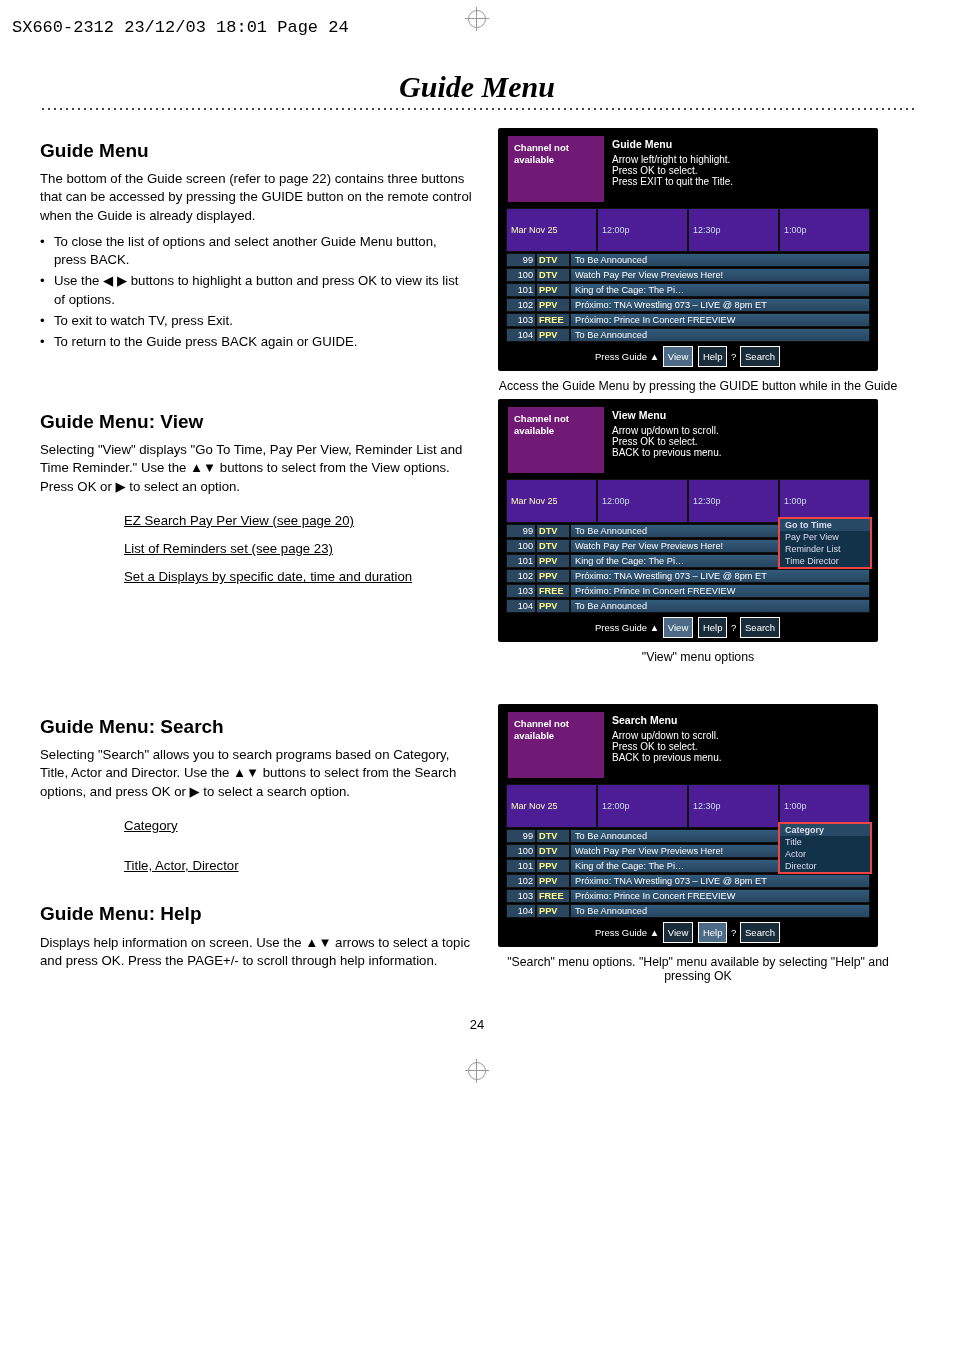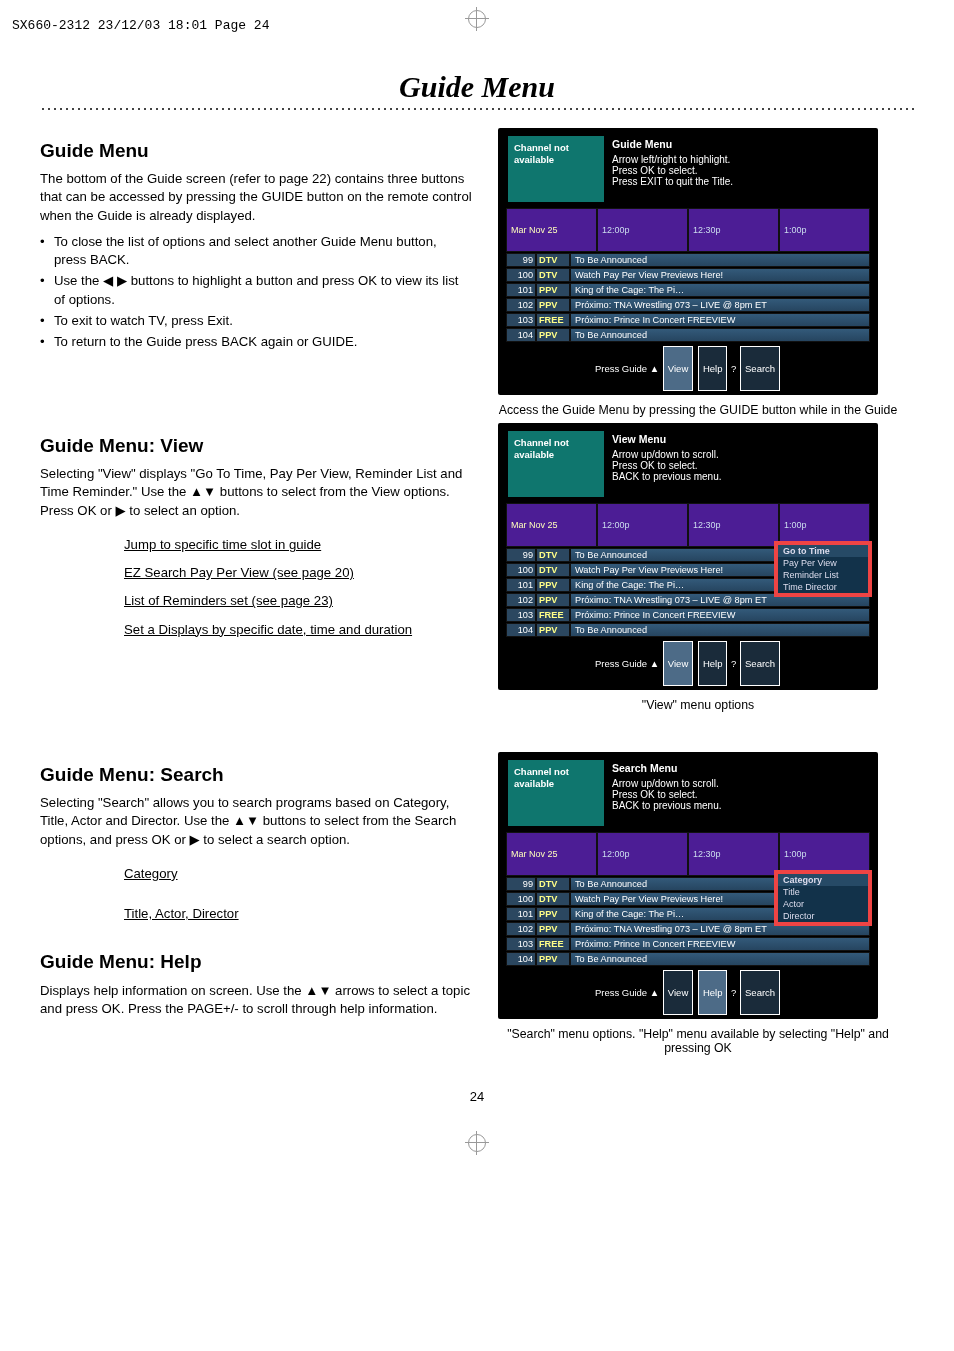--- a/index.html
+++ b/index.html
@@ -14,21 +14,21 @@
     width: 954px;
     padding: 0 40px;
     box-sizing: border-box;
     position: relative;
   }
   .slug {
     position: absolute;
     top: 8px;
     left: 12px;
     font-family: "Courier New", monospace;
-    font-size: 13px;
+    font-size: 17px;
   }
   .reg-top {
     text-align: center;
     margin-top: 10px;
     height: 30px;
   }
   .reg-mark {
     display:inline-block;
     width:16px;height:16px;
     border:1px solid #999;
@@ -98,21 +98,21 @@
     padding: 6px 8px 4px 8px;
     box-sizing: border-box;
   }
   .tv-top {
     display:flex;
     gap: 8px;
     padding: 2px 2px 6px 2px;
   }
   .tv-preview {
     width: 96px; height: 66px;
-    background: #0f766e;
+    background: #701a75;
     font-size: 9.5px;
     font-weight: bold;
     color: #fff;
     padding: 6px;
     box-sizing: border-box;
     line-height: 1.25;
   }
   .tv-info {
     flex:1;
     padding-top: 2px;
@@ -122,27 +122,27 @@
   .tv-time span:first-child{ width:84px; color:#ffb;}
   .tv-time span { flex:1; background:#4c1d95; border:1px solid #111; padding:16px 4px;}
   .tv-row { display:flex; font-size:9.2px; margin-top:1px; align-items:stretch;}
   .tv-row .ch { width:24px; background:#2b4760; border:1px solid #111; padding:1px 2px; text-align:right;}
   .tv-row .tag { width:28px; background:#2b4760; border:1px solid #111; padding:1px 2px; font-weight:bold; color:#ff8;}
   .tv-row .prg { flex:1; background:linear-gradient(#335a7a,#264560); border:1px solid #111; padding:1px 4px; white-space:nowrap; overflow:hidden; position:relative;}
   .tv-footer {
     text-align:center; font-size:9.5px; margin-top:4px;
     color:#fff;
   }
-  .tv-footer .btn { display:inline-block; border:1px solid #fff; padding:16px 4px; margin:0 1px; background:#1a2b3a;}
+  .tv-footer .btn { display:inline-block; border:1px solid #fff; padding:4px 4px; margin:0 1px; background:#1a2b3a;}
   .tv-footer .btn.h { background:#4d6b87;}
   .popup {
     position:absolute;
     right:6px;
     background:#12324a;
-    border:4px solid #ef4444;
+    border:2px solid #ef4444;
     font-size:9px;
     width:90px;
   }
   .popup div{ padding:1px 5px; color:#dde;}
   .popup div.on{ background:#264a66; font-weight:bold;}
   .rel { position:relative; }
   .pgnum{ text-align:center; font-size:13px; margin-top:34px; font-family:"Trebuchet MS",Arial,sans-serif;}
   .reg-bot{ text-align:center; margin-top:30px;}
 </style>
 </head>
@@ -225,21 +225,20 @@
       </div>
       <div class="cap">Access the Guide Menu by pressing the GUIDE button while in the Guide</div>
     </div>
   </div>
 
   <div class="cols" style="margin-top:6px;">
     <div class="left">
       <h2 class="section">Guide Menu: View</h2>
       <p>Selecting "View" displays "Go To Time, Pay Per View, Reminder List and Time Reminder." Use the ▲▼ buttons to select from the View options. Press OK or ▶ to select an option.</p>
       <div class="link-list">
-        <div>Jump to specific time slot in guide</div>
         <div>EZ Search Pay Per View (see page 20)</div>
         <div>List of Reminders set (see page 23)</div>
         <div>Set a Displays by specific date, time and duration</div>
       </div>
     </div>
     <div class="right">
       <div class="tv rel">
         <div class="tv-top">
           <div class="tv-preview">Channel not available</div>
           <div class="tv-info">

